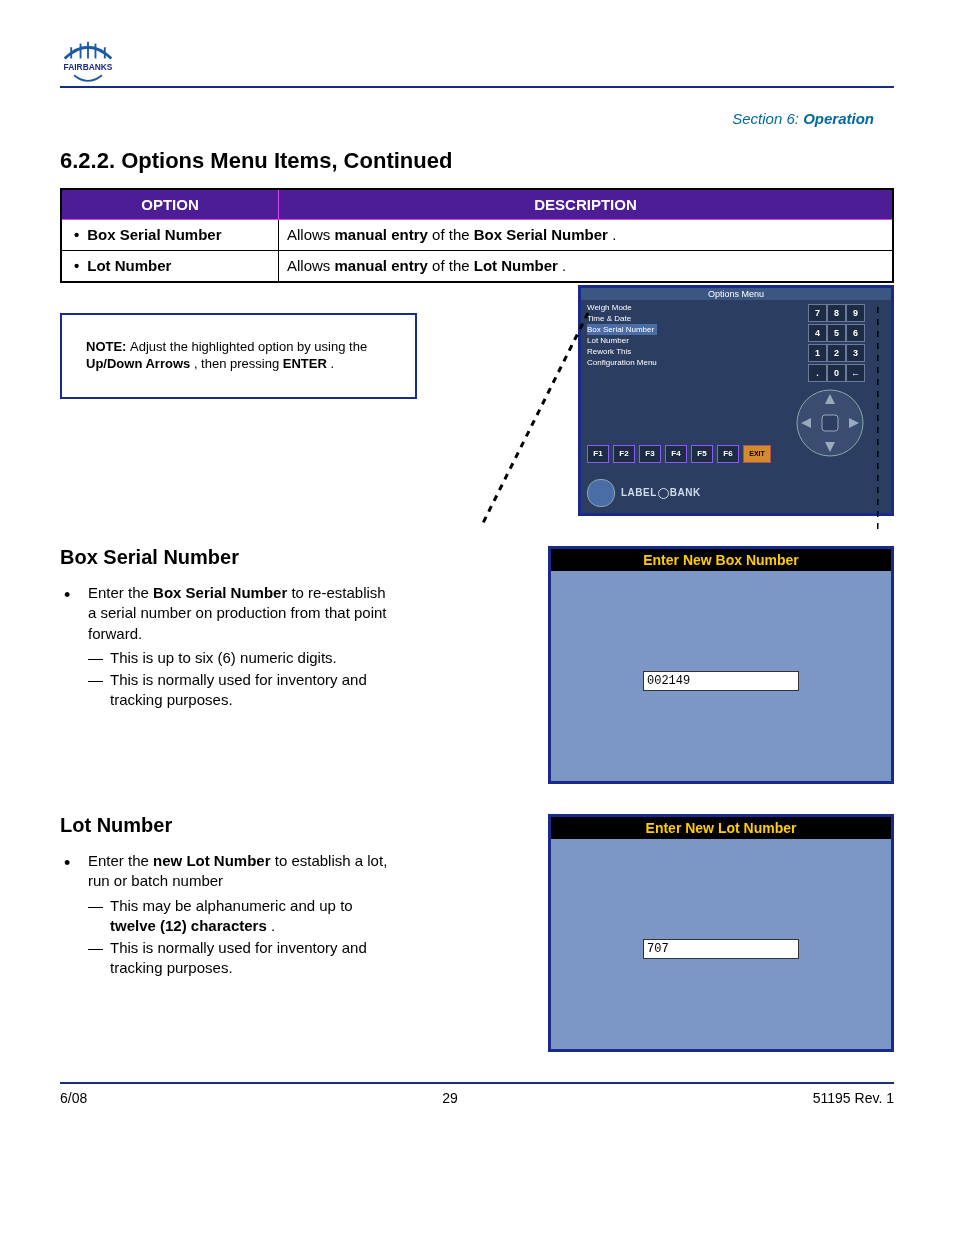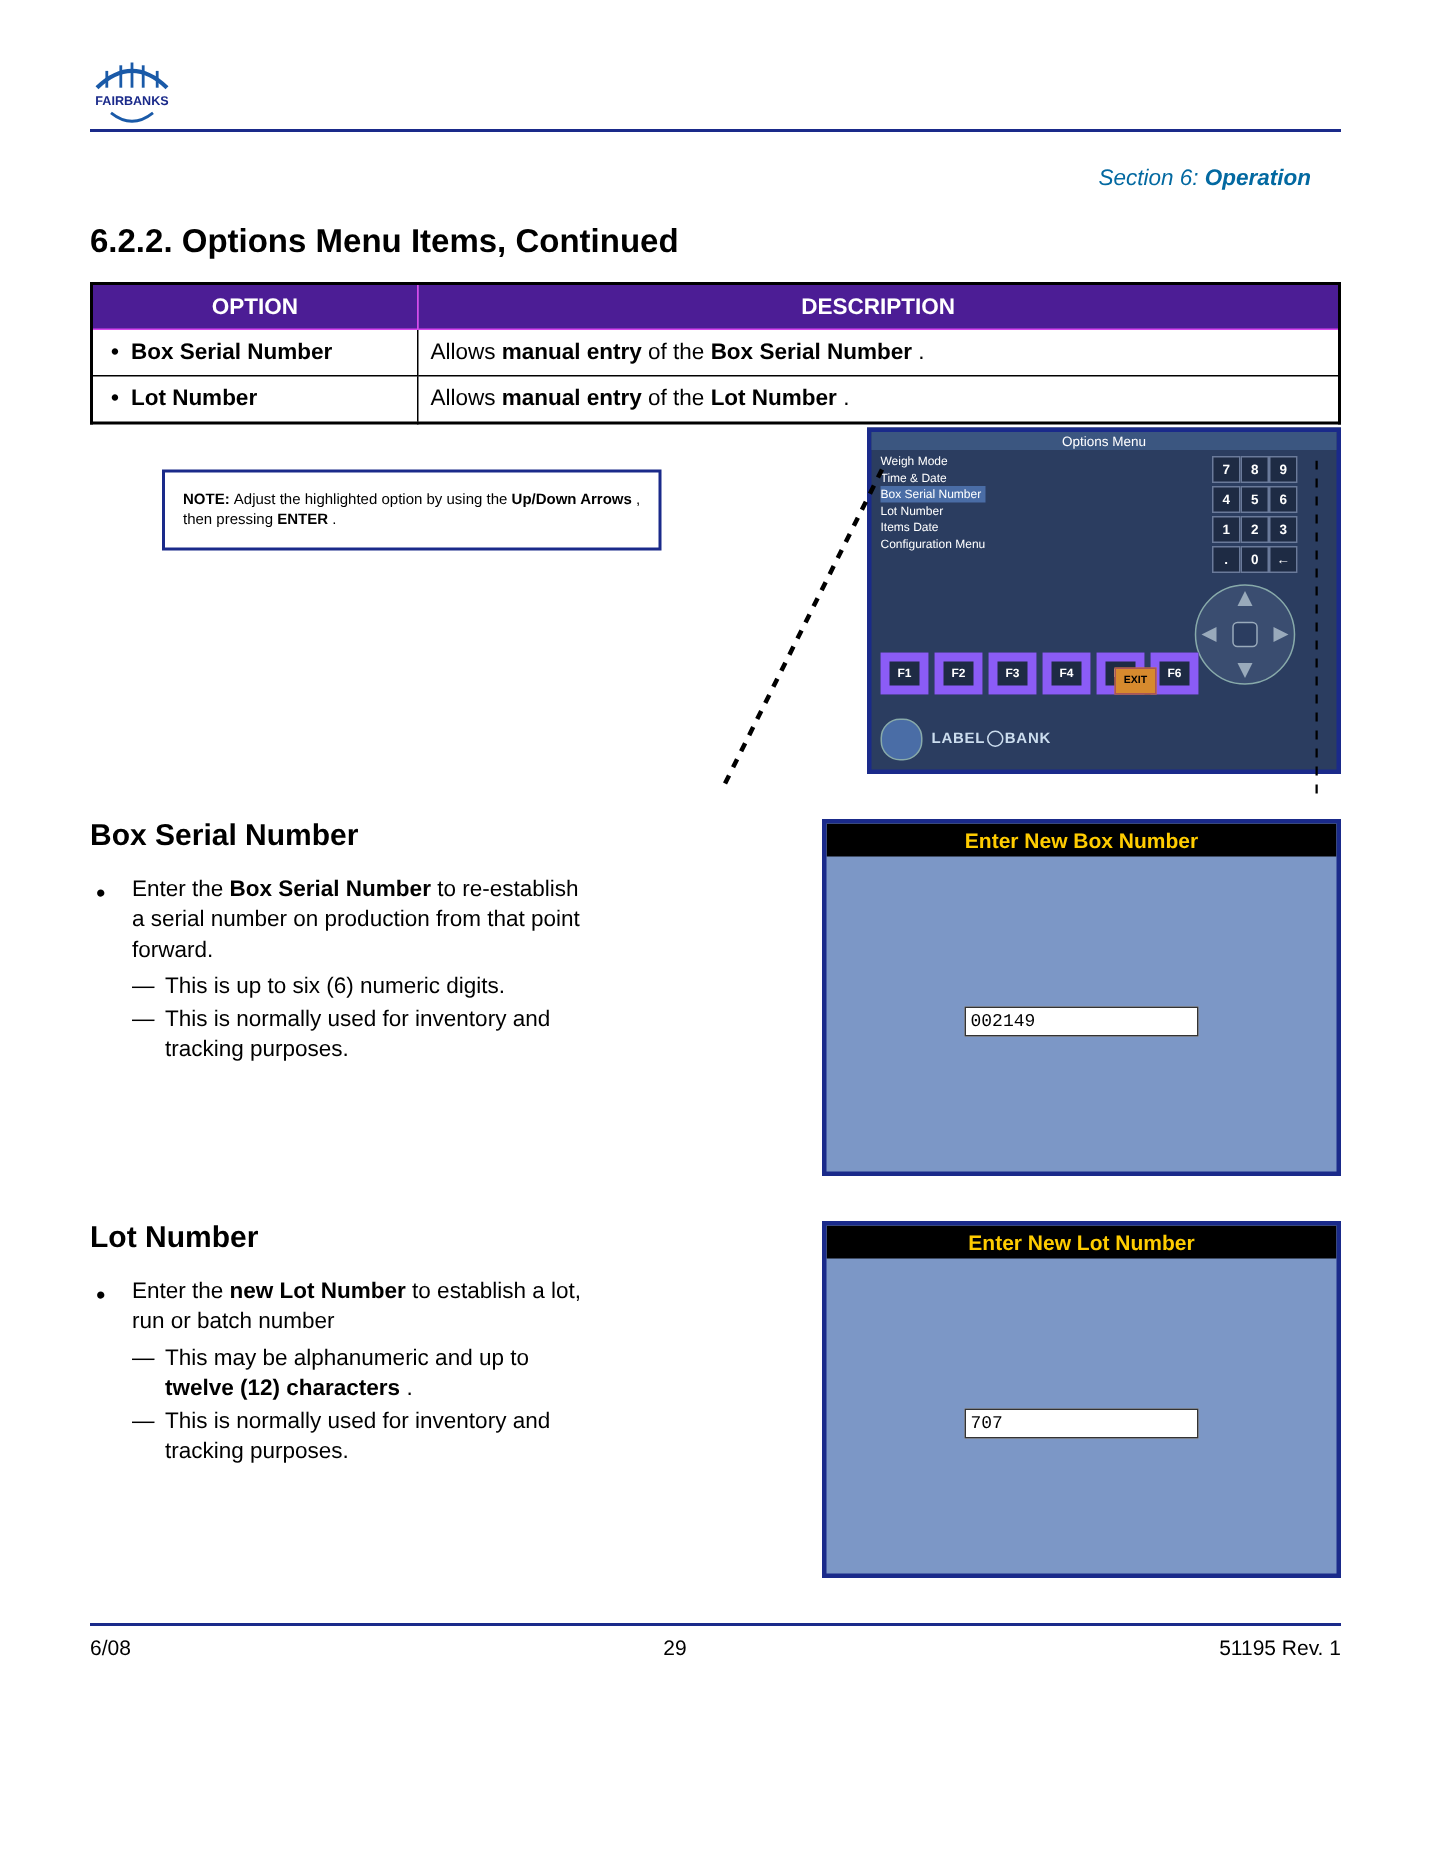--- a/index.html
+++ b/index.html
@@ -61,26 +61,25 @@
   }
   .opt-table td:first-child {
     font-weight: bold;
     text-align: center;
     width: 200px;
   }
   .cell-bullet { display:flex; }
   .cell-bullet .dot { margin: 0 8px 0 4px; font-size: 15px; line-height: 18px;}
   .note-box {
     border: 2px solid #1a2a8a;
-    padding: 12px;
+    padding: 24px;
     width: 305px;
     margin-top: 30px;
-    font-size: 10px;
+    font-size: 13px;
     line-height: 1.3;
-    margin-left: 48px;
   }
   .mid {
     display: flex;
     justify-content: space-between;
     align-items: flex-start;
   }
   
   .device {
     border: 3px solid #1a2a8a;
     width: 310px;
@@ -117,21 +116,21 @@
   }
   .nav-disc {
     position:absolute; right:26px; top:100px; width:70px;height:70px;
   }
   .nav-disc svg{width:100%;height:100%;}
   .fk-row {
     position:absolute; left:6px; bottom:50px;
     display:flex; gap:4px;
   }
   .fk-row div{
-    width:20px;height:16px;background:#1e2b44;border:6px solid #8b5cf6;
+    width:20px;height:16px;background:#1e2b44;border:1px solid #8b5cf6;
     color:#fff;font-size:8px;text-align:center;line-height:16px;font-weight:bold;
   }
   .exit-btn{
     position:absolute; left:162px; bottom:50px;
     width:26px;height:16px;background:#d68a2e;border:1px solid #a55;
     color:#000;font-size:7px;font-weight:bold;text-align:center;line-height:16px;
   }
   .brand-row{
     position:absolute;left:6px;bottom:6px;
     display:flex;align-items:center;gap:6px;
@@ -265,21 +264,21 @@
     </div>
 
     <div style="position:relative;">
       <div class="device">
         <div class="dev-title">Options Menu</div>
         <div class="dev-menu">
           <div>Weigh Mode</div>
           <div>Time &amp; Date</div>
           <div class="hl">Box Serial Number</div>
           <div>Lot Number</div>
-          <div>Items Date</div>
+          <div>Rework This</div>
           <div>Configuration Menu</div>
         </div>
         <div class="keypad">
           <div>7</div>
           <div>8</div>
           <div>9</div>
           <div>4</div>
           <div>5</div>
           <div>6</div>
           <div>1</div>

